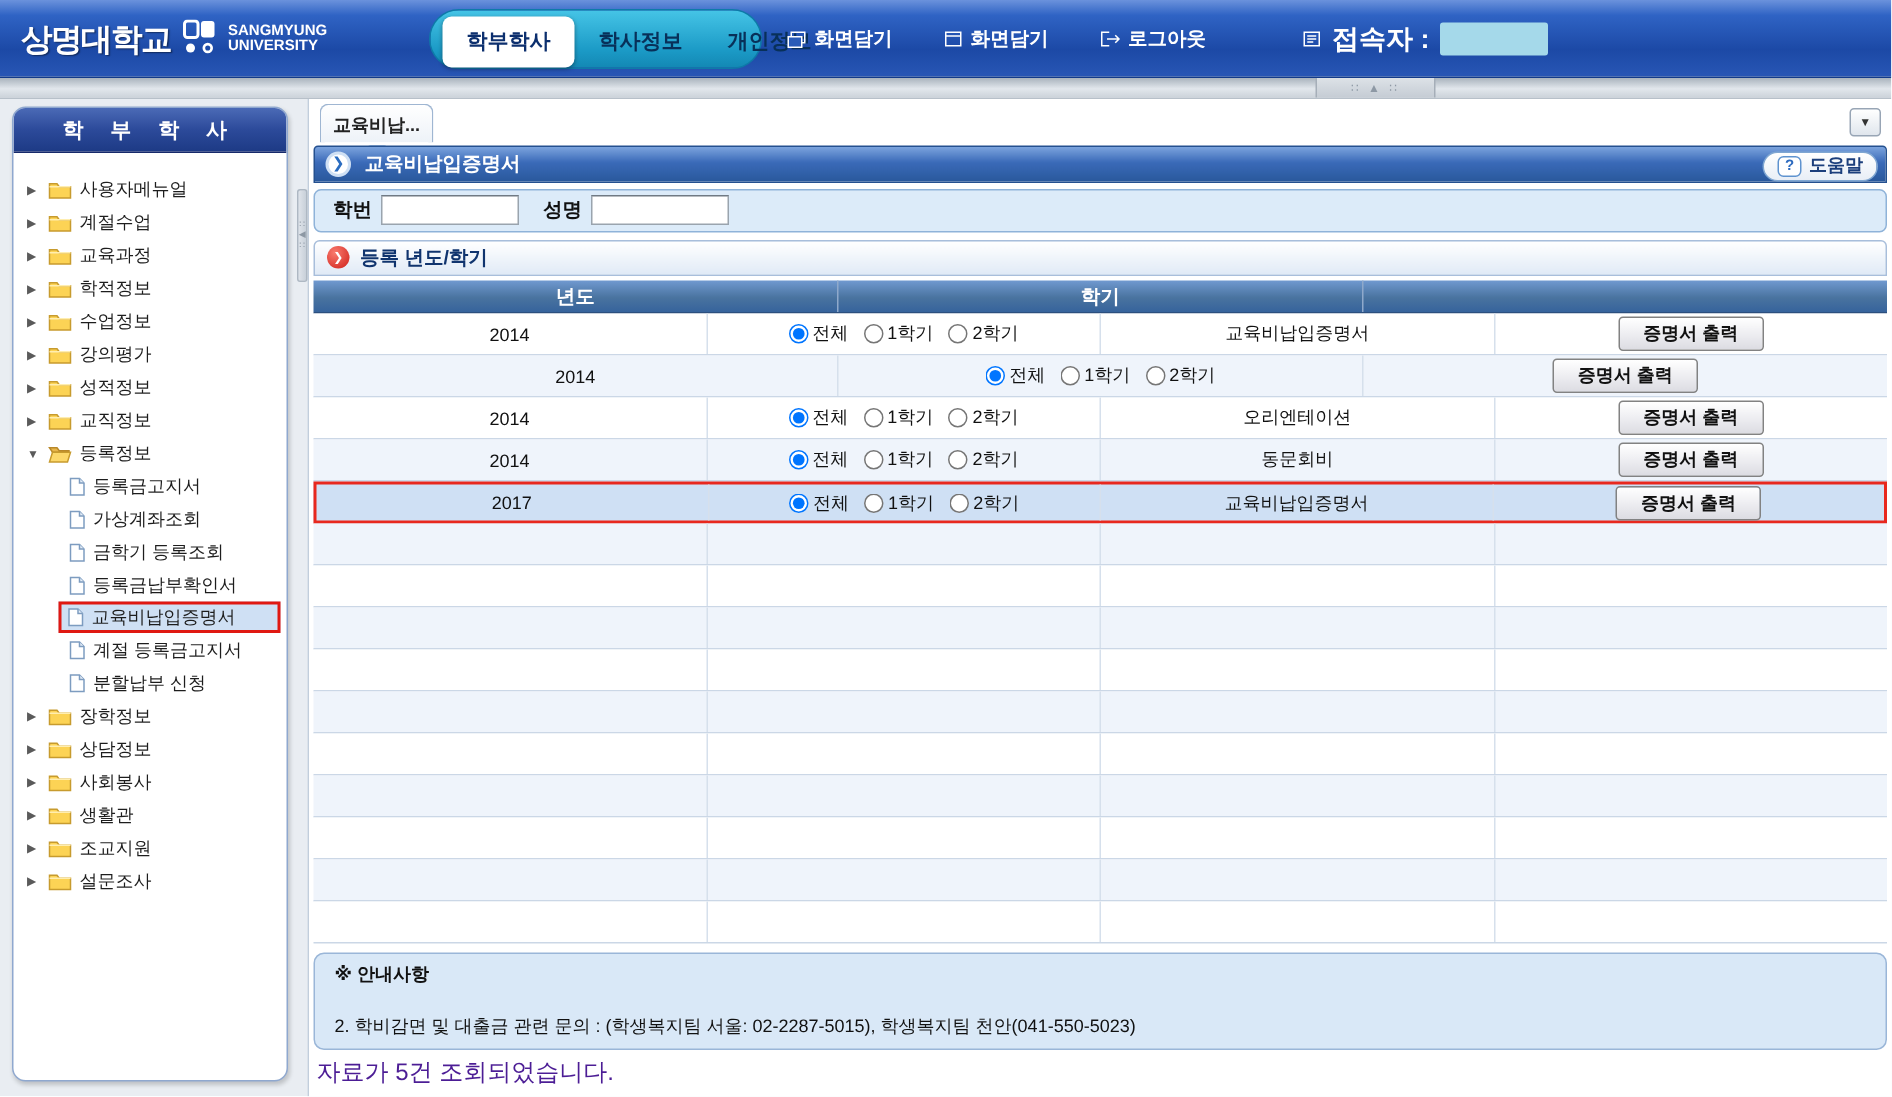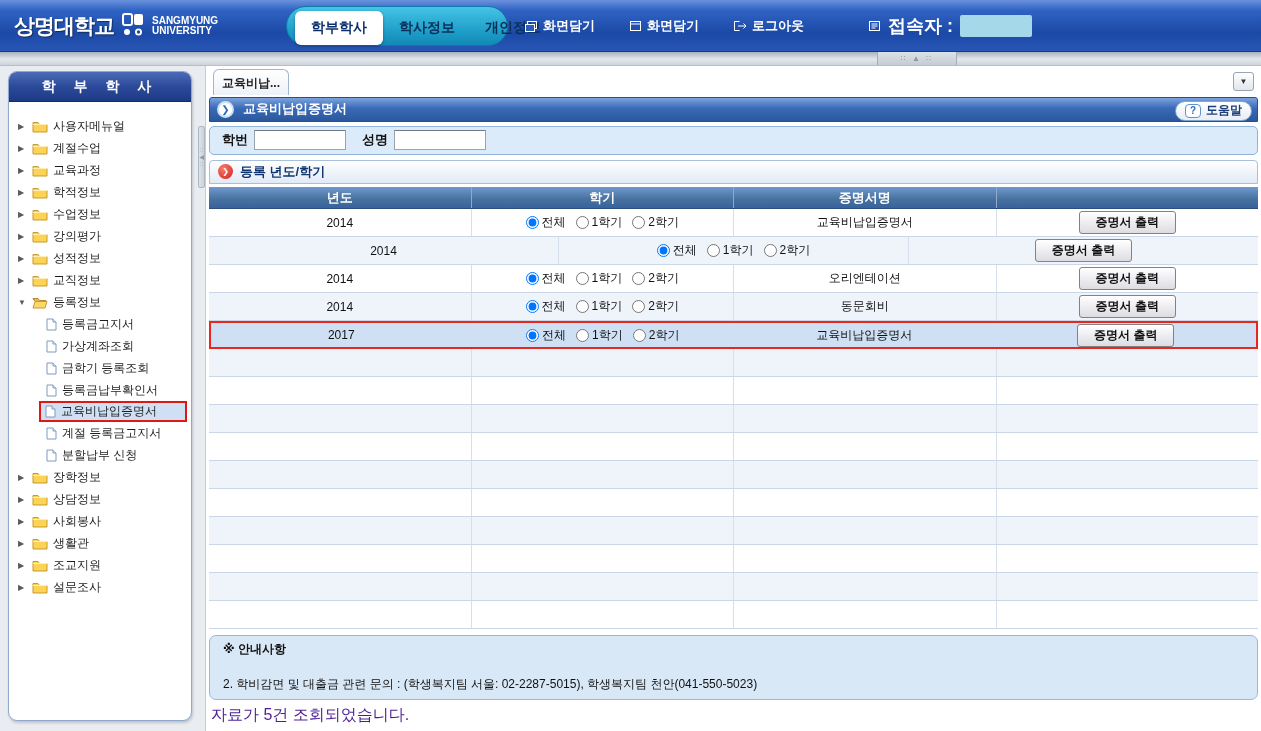--- a/index.html
+++ b/index.html
@@ -404,21 +404,20 @@
 
       <div class="sec2">
         <span class="sec2-icon">❯</span>
         <span>등록 년도/학기</span>
       </div>
 
       <div class="table">
         <div class="thead">
           <div class="th">년도</div>
           <div class="th">학기</div>
-          <div class="th">증명서명</div>
           <div class="th">출력</div>
         </div>
 
         <div class="trow">
           <div class="td">2014</div>
           <div class="td">
             <span class="radio-group">
               <input type="radio" name="sem0" checked="" style="">
                 <span>전체</span>
               <input type="radio" name="sem0" style="">

